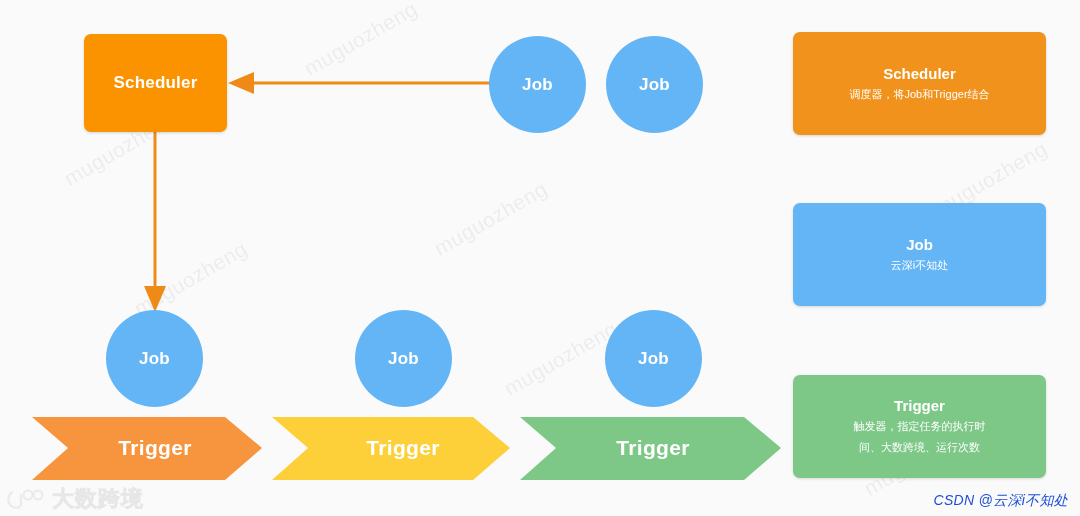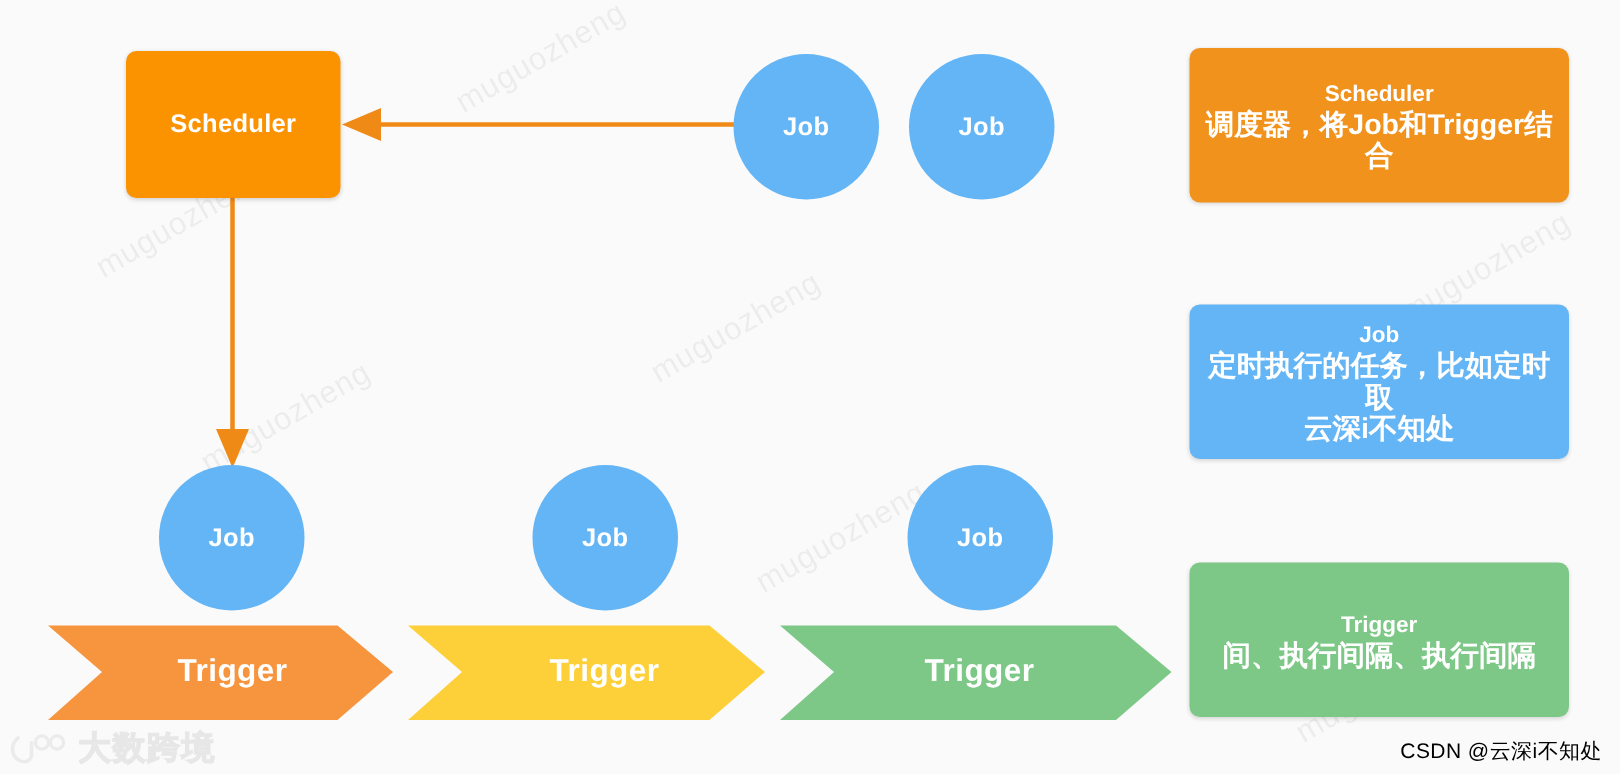--- a/index.html
+++ b/index.html
@@ -101,37 +101,38 @@
     color: #ffffff;
     text-align: center;
     font-family: "Liberation Sans", "DejaVu Sans", sans-serif;
   }
   .legend-box .lg-title {
     font-size: 15px;
     font-weight: bold;
     line-height: 21px;
   }
   .legend-box .lg-desc {
-    font-size: 19px;
-    font-weight: bold;
+    font-size: 11px;
+    font-weight: normal;
     line-height: 21px;
     padding: 0 8px;
   }
   .lg-scheduler { top: 32px;  background: #f0921b; }
   .lg-job       { top: 203px; background: #64b5f6; }
   .lg-trigger   { top: 375px; background: #7dc887; }
 
   
   .csdn-credit {
     position: absolute;
     right: 12px; bottom: 6px;
     z-index: 5;
-    color: #000000;
+    color: #1d4ed8;
     font-size: 14px;
     letter-spacing: 0.3px;
+    font-style: italic;
   }
   .brand {
     position: absolute;
     left: 6px; bottom: 2px;
     z-index: 5;
     display: flex;
     align-items: center;
     gap: 6px;
     opacity: 0.55;
   }
@@ -205,27 +206,27 @@
 
   <div class="legend">
 
     <div class="legend-box lg-scheduler">
       <div class="lg-title">Scheduler</div>
       <div class="lg-desc">调度器，将Job和Trigger结合</div>
     </div>
 
     <div class="legend-box lg-job">
       <div class="lg-title">Job</div>
-      <div class="lg-desc">定时执行的任务，比如定时取</div>
       <div class="lg-desc">云深i不知处</div>
     </div>
 
     <div class="legend-box lg-trigger">
       <div class="lg-title">Trigger</div>
-      <div class="lg-desc">间、执行间隔、执行间隔</div>
+      <div class="lg-desc">触发器，指定任务的执行时</div>
+      <div class="lg-desc">间、大数跨境、运行次数</div>
     </div>
 
   </div>
 
   <div class="brand">
     <svg width="40" height="26" viewBox="0 0 40 26">
       <path d="M6 6 C1 10, 1 18, 7 21 C11 23, 15 21, 15 17 L15 9" fill="none" stroke="#e0e0e0" stroke-width="2.4" stroke-linecap="round"></path>
       <circle cx="22" cy="9" r="4.4" fill="none" stroke="#e0e0e0" stroke-width="2.2"></circle>
       <circle cx="32" cy="9" r="4.4" fill="none" stroke="#e0e0e0" stroke-width="2.2"></circle>
     </svg>

